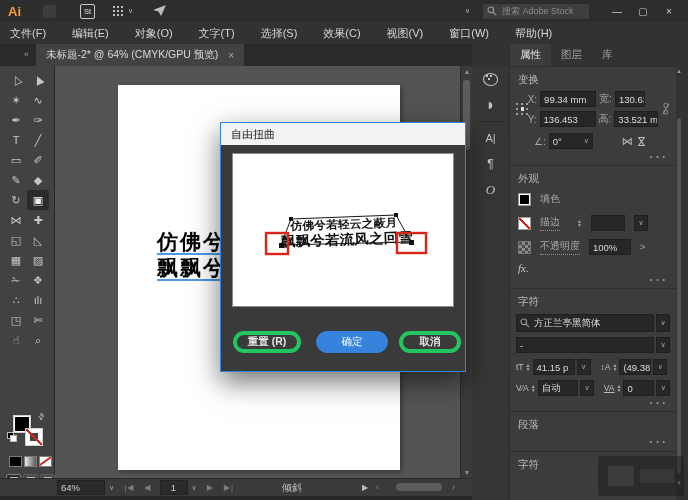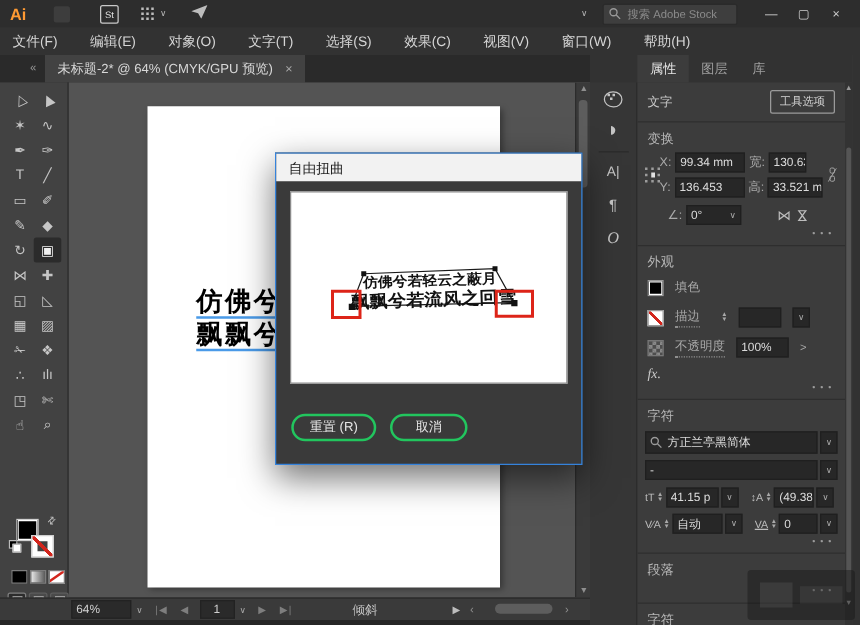--- a/index.html
+++ b/index.html
@@ -148,21 +148,21 @@
   .pscroll .ar{position:absolute;left:0;width:6px;text-align:center;font-size:6px;color:#9a9a9a;}
 
   
   .dialog{left:220px;top:122px;width:246px;height:250px;background:#3a3a3a;border:1px solid #3583dc;
           box-shadow:0 10px 26px rgba(0,0,0,.55);box-sizing:border-box;z-index:10;}
   .dlg-title{height:22px;background:#f2f2f2;display:flex;align-items:center;padding-left:10px;
              font-size:11px;color:#1c1c1c;}
   .dlg-preview{position:absolute;left:11px;top:30px;width:222px;height:154px;background:#fff;border:1px solid #8a8a8a;box-sizing:border-box;}
   .dlg-btns{position:absolute;left:0;top:208px;width:100%;display:flex;}
   .btn{height:22px;border-radius:11px;font-size:10.5px;display:flex;align-items:center;justify-content:center;box-sizing:border-box;}
-  .btn.ghost{border:2px solid #22c55e;color:#e6e6e6;background:transparent;}
+  .btn.ghost{border:4px solid #22c55e;color:#e6e6e6;background:transparent;font-weight:bold;}
   .btn.primary{background:#3583dc;color:#fff;border:1px solid #3583dc;}
 
   
   .watermark{left:598px;top:456px;width:86px;height:40px;background:rgba(22,22,22,.45);border-radius:3px;z-index:20;}
   .watermark i{position:absolute;left:10px;top:10px;width:26px;height:20px;background:rgba(255,255,255,.08);}
   .watermark u{position:absolute;left:42px;top:13px;width:34px;height:14px;background:rgba(255,255,255,.06);}
 </style>
 </head>
 <body>
 
@@ -365,24 +365,20 @@
 
     <div class="props">
       <div class="ptabs">
         <span class="ptab on">属性</span>
         <span class="ptab">图层</span>
         <span class="ptab">库</span>
       </div>
 
       <div class="pbody">
 
-        <div class="row" style="justify-content:space-between;padding:6px 8px 6px 8px;">
-          <span class="lbl" style="color:#c9c9c9;">文字</span>
-          <span style="border:1px solid #9a9a9a;border-radius:2px;font-size:9px;color:#d5d5d5;padding:2px 7px;">工具选项</span>
-        </div>
         <div class="sec-div"></div>
 
         <div class="sec-title">变换</div>
         <div class="row" style="padding:0 6px;gap:4px;">
           <span class="refpoint">
               <i></i>
               <b></b>
             </span>
           <div>
             <div class="row" style="gap:3px;margin-bottom:4px;">
@@ -528,20 +524,21 @@
         <rect x="56" y="63" width="4" height="4" fill="#111"></rect>
         <rect x="161" y="59" width="4" height="4" fill="#111"></rect>
         <rect x="176" y="86" width="5" height="5" fill="#111"></rect>
         <rect x="46" y="89" width="5" height="5" fill="#111"></rect>
         <rect x="33" y="79" width="22" height="21" fill="none" stroke="#dd2418" stroke-width="2.4"></rect>
         <rect x="164" y="79" width="29" height="20" fill="none" stroke="#dd2418" stroke-width="2.4"></rect>
       </svg>
     </div>
     <div class="dlg-btns">
       <span class="btn ghost" style="margin-left:12px;width:68px;">重置 (R)</span>
+      <span class="btn primary" style="margin-left:15px;width:72px;">确定</span>
       <span class="btn ghost" style="margin-left:11px;width:62px;">取消</span>
     </div>
   </div>
 
   <div class="abs watermark">
       <i></i>
       <u></u>
     </div>
 
 </div>

